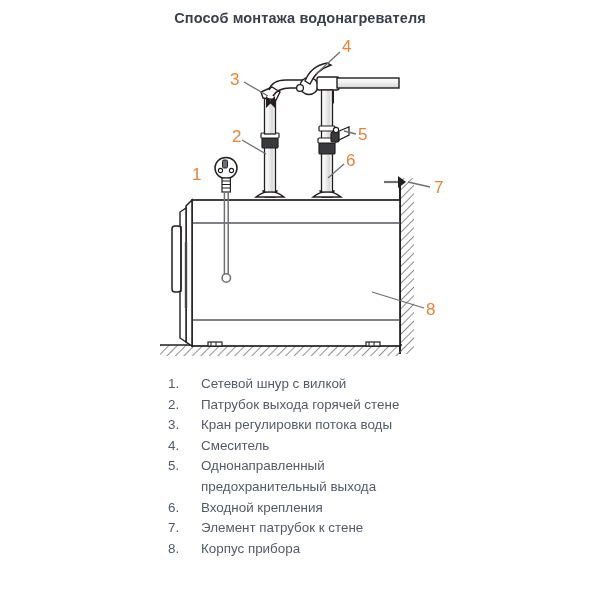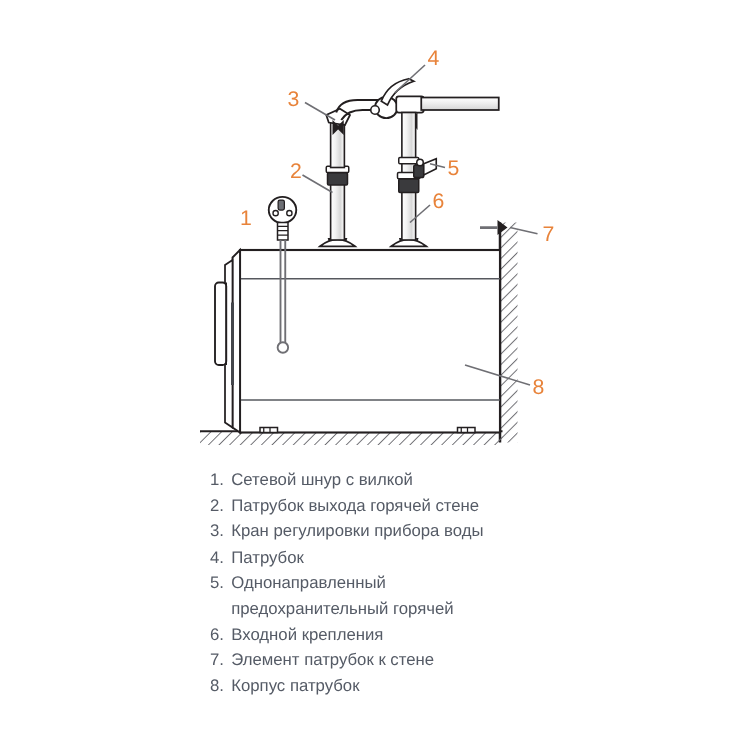--- a/index.html
+++ b/index.html
@@ -44,27 +44,29 @@
     margin-bottom:0px;
   }
   .legend-num{
     width:17px;
     flex:0 0 17px;
     color:#555b66;
   }
   .legend-text{
     flex:1 1 auto;
     white-space:pre-line;
+    margin-left:16px;
   }
 </style>
 </head>
 <body>
 
 <div id="page">
 
+  <div class="title">Способ монтажа водонагревателя</div>
 
   <div class="figure">
     <svg width="600" height="330" viewBox="0 0 600 330">
       <defs>
         <pattern id="hatchWall" width="6" height="6" patternTransform="rotate(45)" patternUnits="userSpaceOnUse">
           <line x1="0" y1="0" x2="0" y2="6" stroke="#6f6f74" stroke-width="1.6"></line>
         </pattern>
         <pattern id="hatchFloor" width="6" height="6" patternTransform="rotate(45)" patternUnits="userSpaceOnUse">
           <line x1="0" y1="0" x2="0" y2="6" stroke="#6f6f74" stroke-width="1.5"></line>
         </pattern>
@@ -200,38 +202,38 @@
     <div class="legend-row">
       <span class="legend-num">1.</span>
       <span class="legend-text">Сетевой шнур с вилкой</span>
     </div>
     <div class="legend-row">
       <span class="legend-num">2.</span>
       <span class="legend-text">Патрубок выхода горячей стене</span>
     </div>
     <div class="legend-row">
       <span class="legend-num">3.</span>
-      <span class="legend-text">Кран регулировки прибора воды</span>
+      <span class="legend-text">Кран регулировки потока воды</span>
     </div>
     <div class="legend-row">
       <span class="legend-num">4.</span>
-      <span class="legend-text">Патрубок</span>
+      <span class="legend-text">Смеситель</span>
     </div>
     <div class="legend-row">
       <span class="legend-num">5.</span>
       <span class="legend-text">Однонаправленный
-предохранительный горячей</span>
+предохранительный выхода</span>
     </div>
     <div class="legend-row">
       <span class="legend-num">6.</span>
       <span class="legend-text">Входной крепления</span>
     </div>
     <div class="legend-row">
       <span class="legend-num">7.</span>
       <span class="legend-text">Элемент патрубок к стене</span>
     </div>
     <div class="legend-row">
       <span class="legend-num">8.</span>
-      <span class="legend-text">Корпус патрубок</span>
+      <span class="legend-text">Корпус прибора</span>
     </div>
   </div>
 
 </div>
 
 </body></html>

